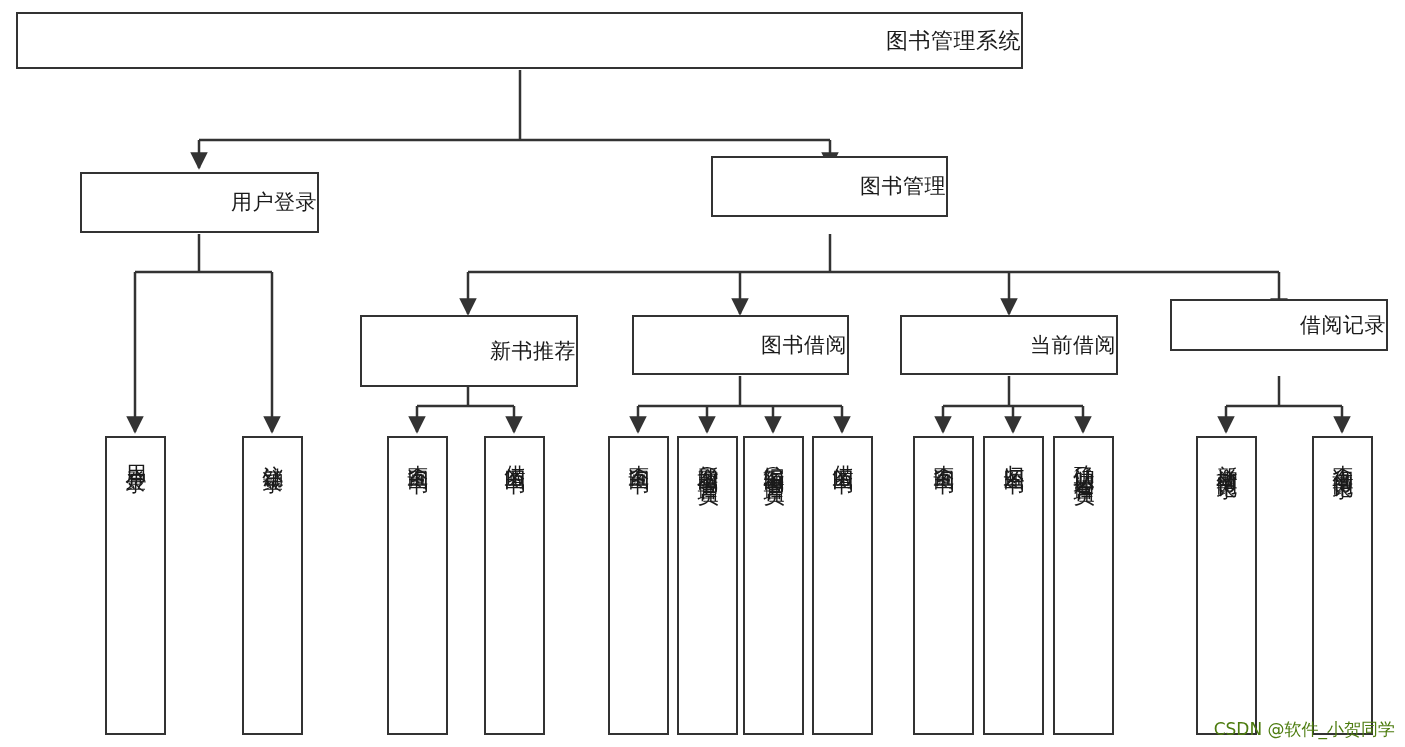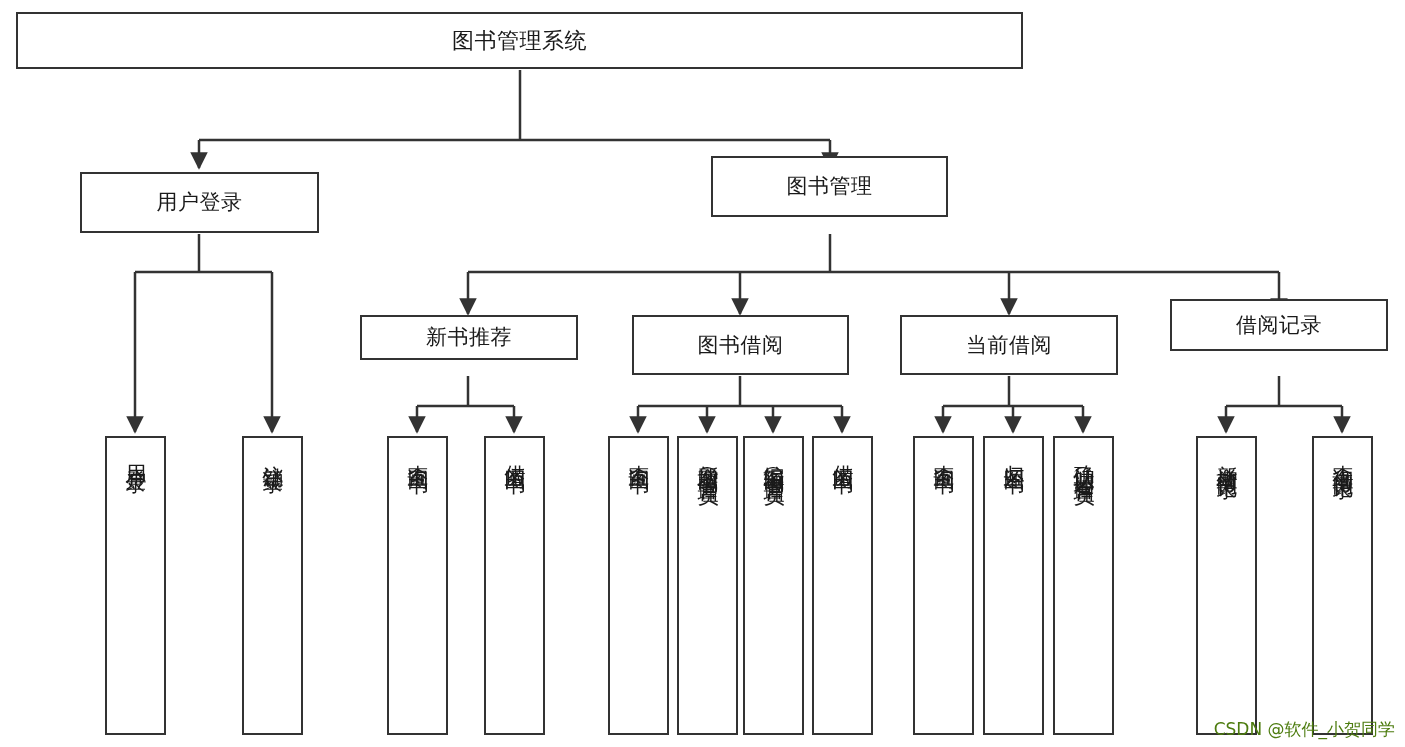--- a/index.html
+++ b/index.html
@@ -25,21 +25,21 @@
     height: 747px;
     pointer-events: none;
   }
   .node {
     position: absolute;
     box-sizing: border-box;
     background: #ffffff;
     border: 2px solid #333333;
     display: flex;
     align-items: center;
-    justify-content: center;
+    justify-content: flex-end;
     z-index: 2;
   }
   .node-label {
     color: #1a1a1a;
     font-size: 21px;
     line-height: 1.15;
     letter-spacing: 0.5px;
     white-space: nowrap;
     text-align: center;
   }
@@ -135,21 +135,21 @@
     <span class="node-label">图书管理系统</span>
   </div>
 
   <div class="node level2" style="left:80px; top:172px; width:239px; height:61px;">
     <span class="node-label">用户登录</span>
   </div>
   <div class="node level2" style="left:711px; top:156px; width:237px; height:61px;">
     <span class="node-label">图书管理</span>
   </div>
 
-  <div class="node level3" style="left:360px; top:315px; width:218px; height:45px;">
+  <div class="node level3" style="left:360px; top:315px; width:218px; height:72px;">
     <span class="node-label">新书推荐</span>
   </div>
   <div class="node level3" style="left:632px; top:315px; width:217px; height:60px;">
     <span class="node-label">图书借阅</span>
   </div>
   <div class="node level3" style="left:900px; top:315px; width:218px; height:60px;">
     <span class="node-label">当前借阅</span>
   </div>
   <div class="node level3" style="left:1170px; top:299px; width:218px; height:52px;">
     <span class="node-label">借阅记录</span>

